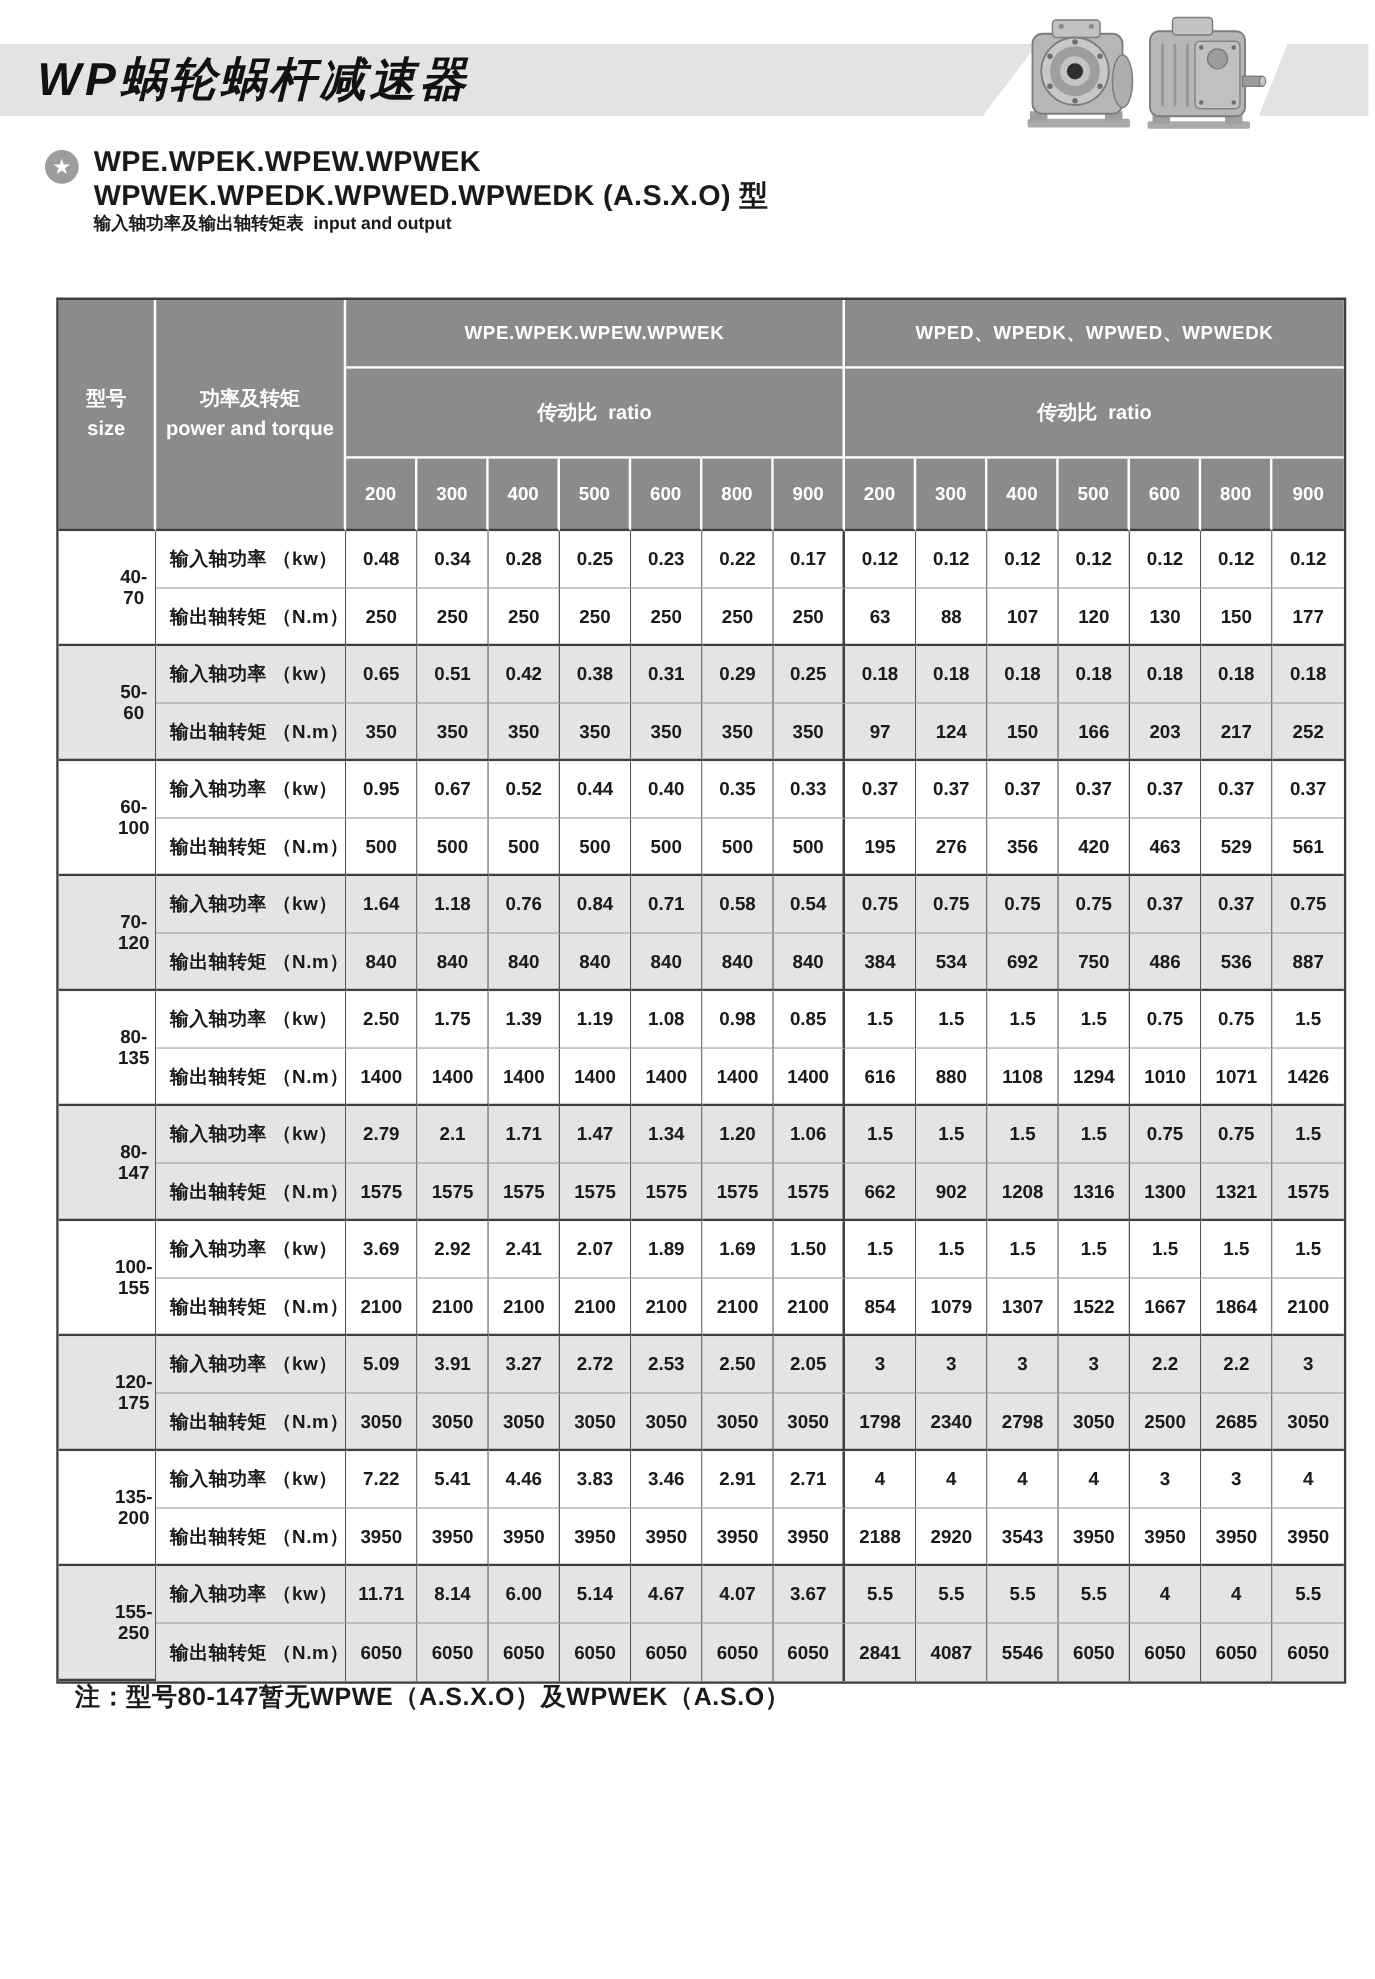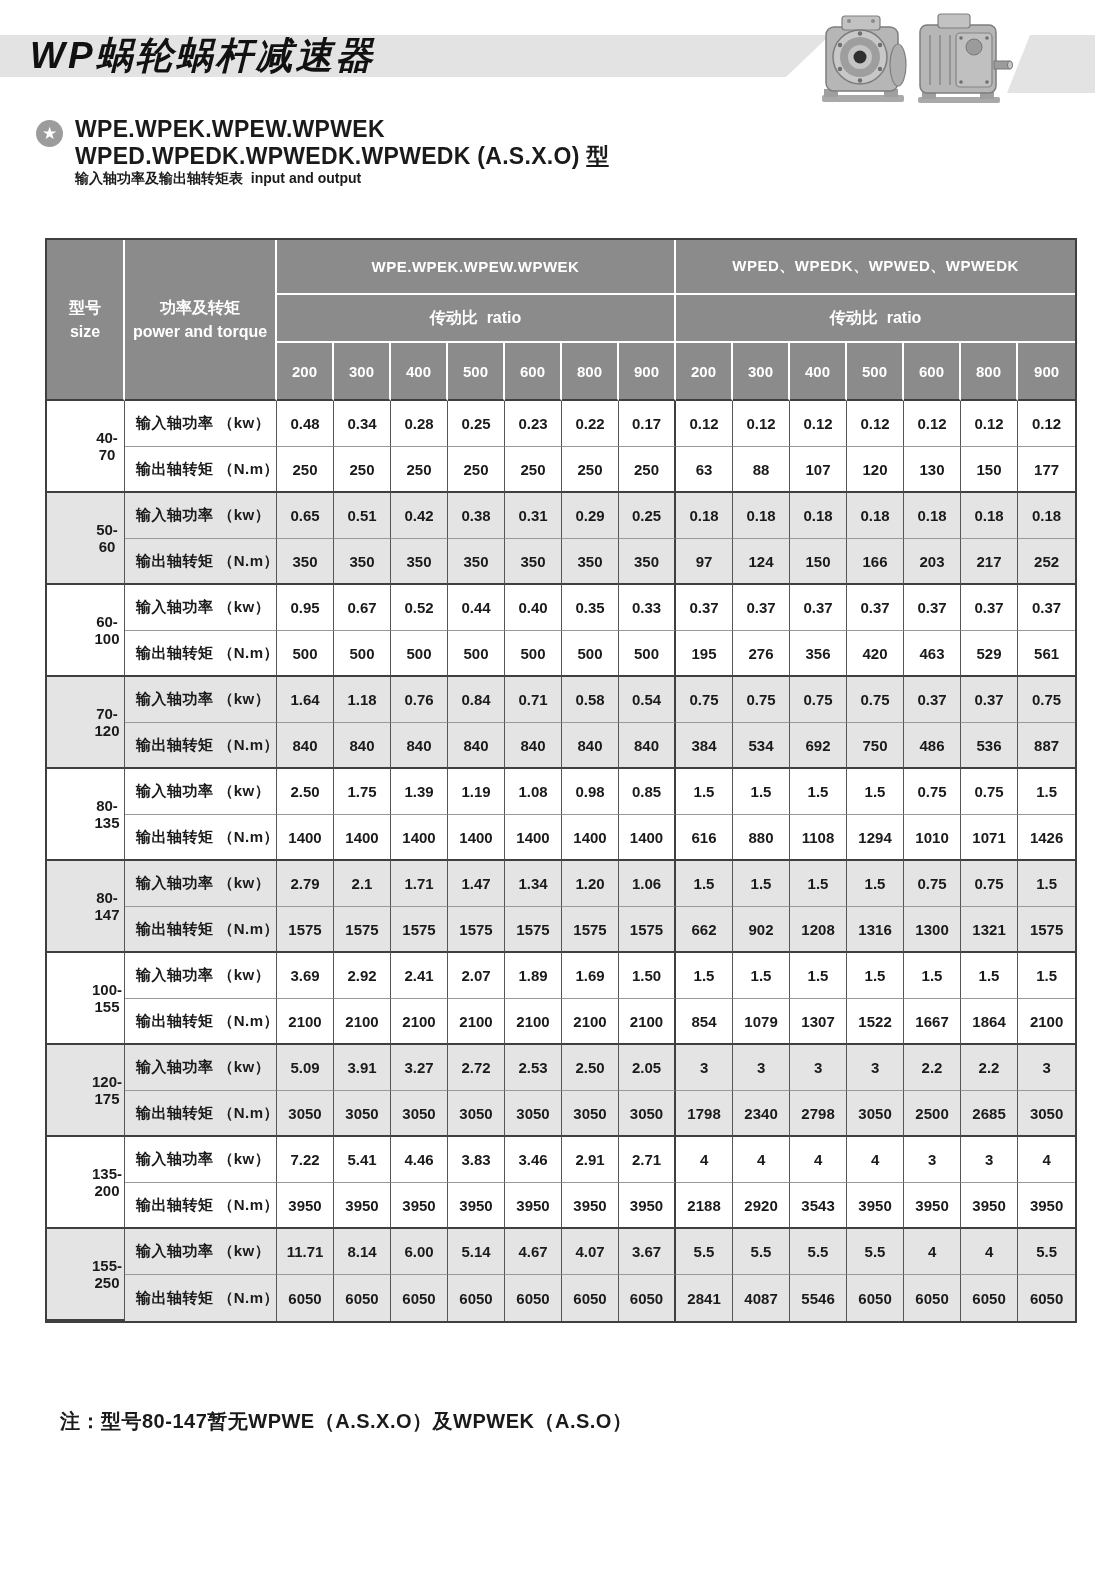--- a/index.html
+++ b/index.html
@@ -6,21 +6,21 @@
   html,body { background:#ffffff; }
   body {
     width:1100px; height:1583px;
     font-family:"Liberation Sans","DejaVu Sans",sans-serif;
     color:#1a1a1a;
   }
   .page { position:relative; width:1100px; height:1583px; background:#ffffff; overflow:hidden; }
 
   
   .band-left {
-    position:absolute; left:0; top:35px; width:830px; height:42px;
+    position:absolute; left:0; top:35px; width:830px; height:58px;
     background:#e3e3e3;
     clip-path:polygon(0 0, 100% 0, calc(100% - 44px) 100%, 0 100%);
     display:flex; align-items:center;
   }
   .band-title {
     font-size:37px; font-weight:bold; font-style:italic;
     letter-spacing:3px; padding-left:30px; color:#111;
     white-space:nowrap;
   }
   .band-right {
@@ -50,40 +50,40 @@
   .spec-table col.c-size  { width:78px; }
   .spec-table col.c-label { width:152px; }
   .spec-table col.c-data  { width:57px; }
 
   .spec-table th {
     background:#8b8b8b; color:#ffffff; font-weight:bold; text-align:center;
     border-right:2px solid #ffffff; border-bottom:2px solid #ffffff;
   }
   .spec-table th.last { border-right:none; }
   .hgroup { height:55px; font-size:15px; letter-spacing:.5px; }
-  .hratio { height:48px; font-size:16px; white-space:pre-wrap; }
+  .hratio { height:72px; font-size:16px; white-space:pre-wrap; }
   .hnum   { height:58px; font-size:15px; border-bottom:2px solid #3f3f3f !important; }
   .hside  { font-size:16px; line-height:1.5; border-bottom:2px solid #3f3f3f !important; }
 
   .spec-table td {
     height:46px; font-size:15px; font-weight:bold; text-align:center;
     background:#ffffff; border-right:1px solid #555555;
   }
   .spec-table td:last-child { border-right:none; }
   .spec-table td.gdiv { border-right:2px solid #3f3f3f; }
   .spec-table td.innerb { border-bottom:1px solid #9a9a9a; }
   .spec-table td.groupb { border-bottom:2px solid #3f3f3f; }
   .spec-table tbody tr:last-child td { border-bottom:none; }
   .spec-table td.shade { background:#e4e4e4; }
   .size-cell { font-size:15px;padding-left:43px; }
   .rowlabel  { text-align:left !important; padding-left:11px; font-size:15px; letter-spacing:.5px; white-space:nowrap; }
 
   
   .footnote {
-    position:absolute; left:60px; top:1408px;
+    position:absolute; left:60px; top:1344px;
     font-size:20px; font-weight:bold; letter-spacing:.5px;
   }
 </style>
 </head>
 <body>
 
 <div class="page">
 
   <div class="band-left">
     <div class="band-title">WP蜗轮蜗杆减速器</div>
@@ -126,21 +126,21 @@
     <circle cx="143" cy="77" r="1.8" fill="#6e6e6e"></circle>
     <circle cx="169" cy="77" r="1.8" fill="#6e6e6e"></circle>
     <rect x="176" y="56" width="16" height="8" fill="#9c9c9c" stroke="#777777" stroke-width="1"></rect>
     <ellipse cx="192" cy="60" rx="2.5" ry="4" fill="#c9c9c9" stroke="#777777" stroke-width="1"></ellipse>
   </svg>
 
   <div class="section">
     <div class="bullet">★</div>
     <div class="sec-text">
       <div class="sec-title">WPE.WPEK.WPEW.WPWEK</div>
-      <div class="sec-title">WPED.WPEDK.WPWEDK.WPWEDK (A.S.X.O) 型</div>
+      <div class="sec-title">WPWEK.WPEDK.WPWED.WPWEDK (A.S.X.O) 型</div>
       <div class="sec-sub">输入轴功率及输出轴转矩表  input and output</div>
     </div>
   </div>
 
   <table class="spec-table">
     <colgroup>
       <col class="c-size">
         <col class="c-label">
       <col class="c-data">
         <col class="c-data">

